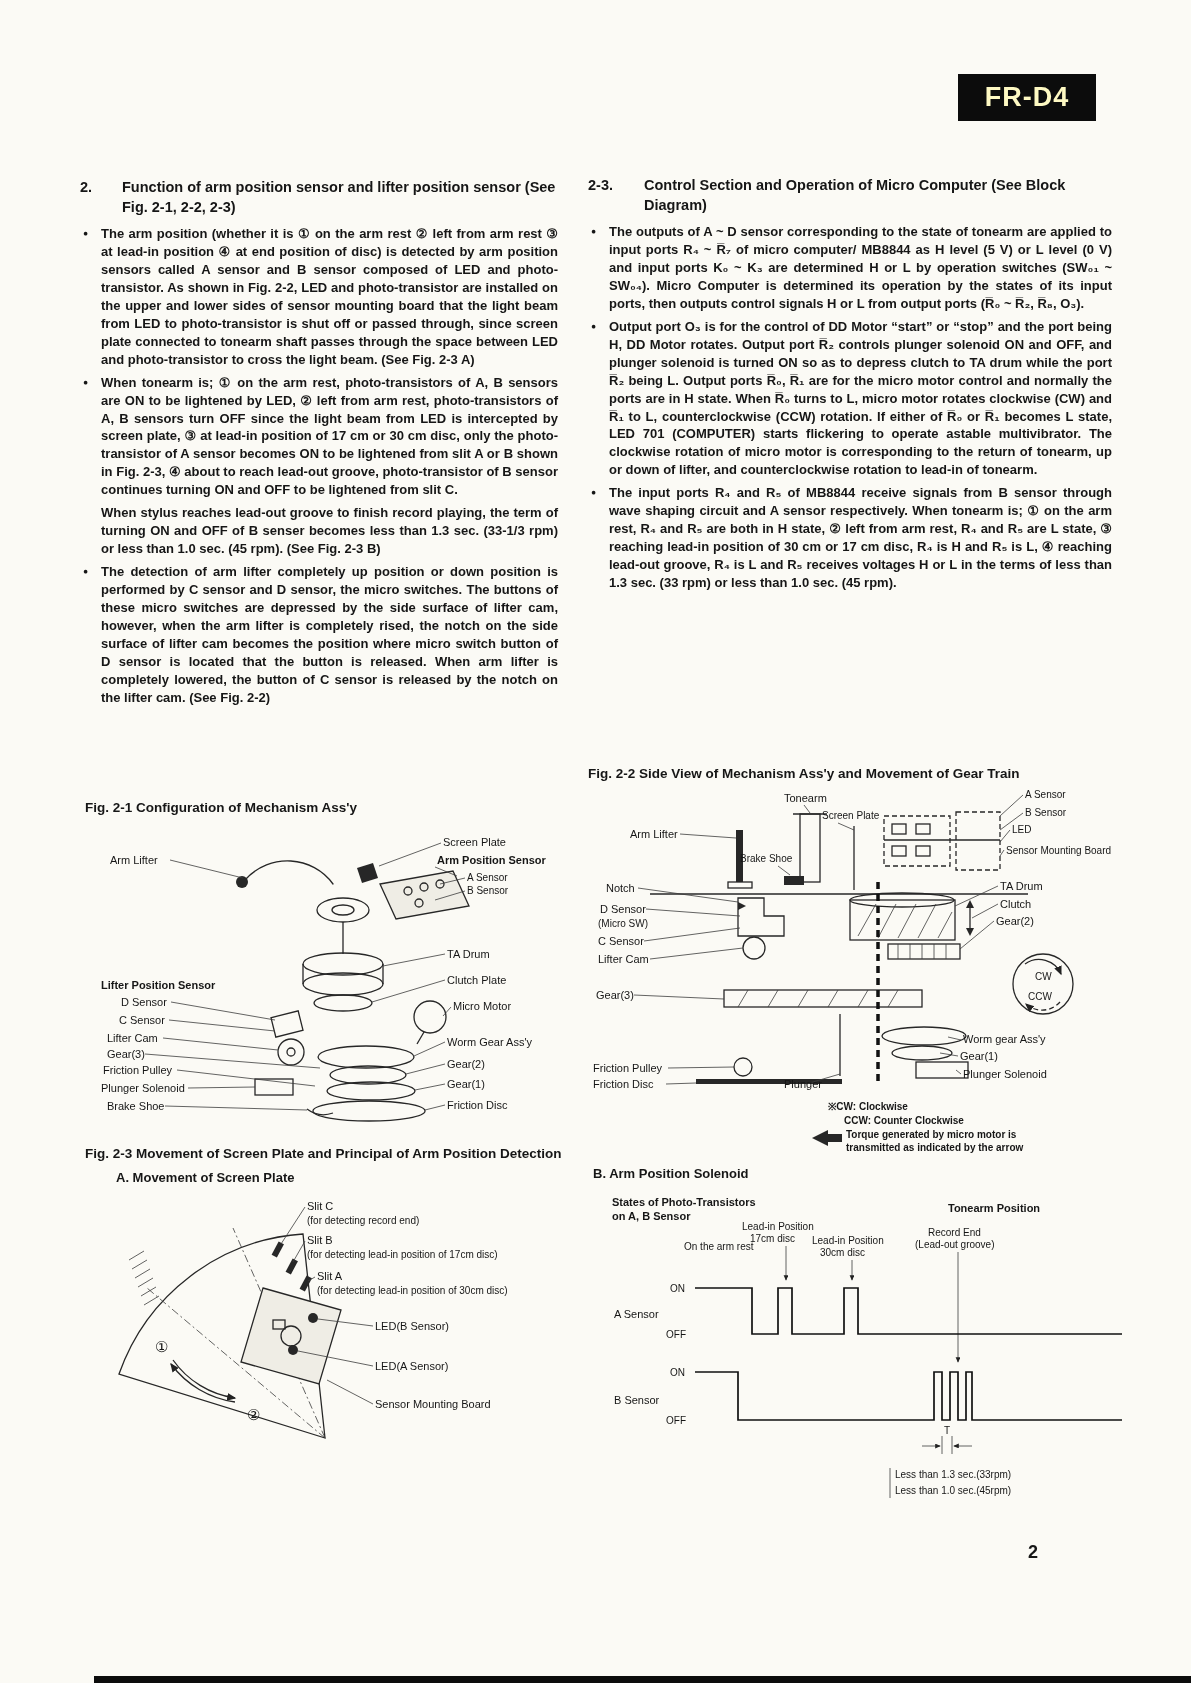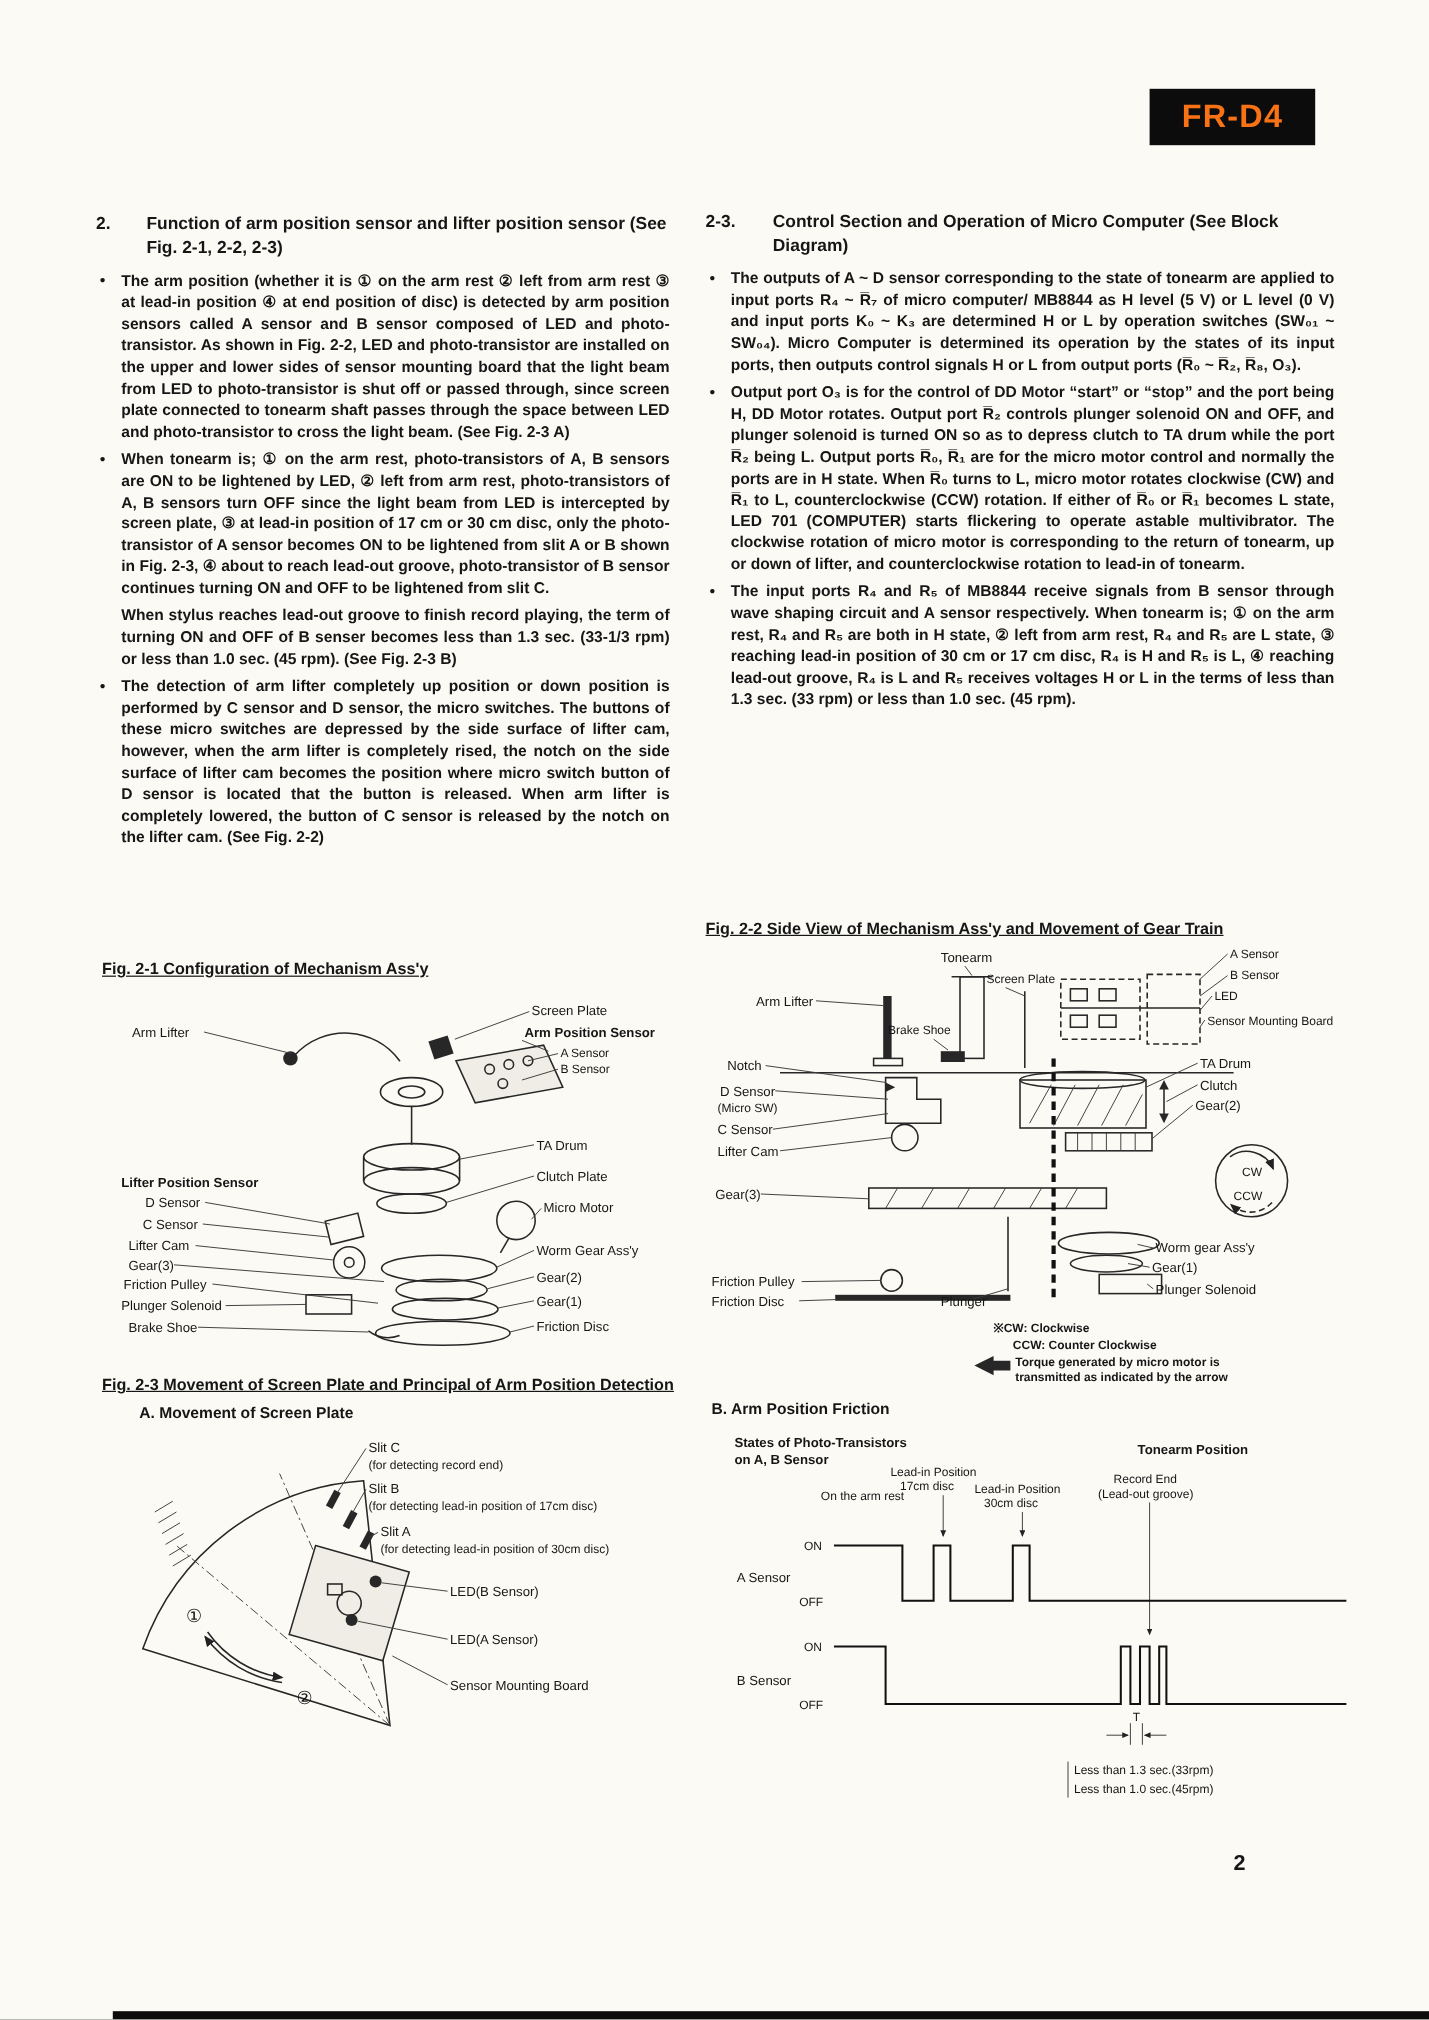--- a/index.html
+++ b/index.html
@@ -1,32 +1,32 @@
 <!DOCTYPE html>
 <html><head>
 <meta charset="utf-8">
 <style>
   html,body{margin:0;padding:0;background:#8a8a8a;}
   .page{position:relative;width:1191px;height:1683px;margin:0 auto;background:#fbfaf5;
         font-family:"Liberation Sans",sans-serif;color:#161616;overflow:hidden;}
   .model-box{position:absolute;left:958px;top:74px;width:138px;height:47px;background:#0c0c0c;
-        color:#f97316;display:flex;align-items:center;justify-content:center;
+        color:#fef9c3;display:flex;align-items:center;justify-content:center;
         font-size:27px;font-weight:bold;letter-spacing:1px;}
   .col{position:absolute;}
   #leftcol{left:80px;top:178px;width:478px;}
   #rightcol{left:588px;top:176px;width:524px;}
   .h{display:flex;font-weight:bold;font-size:14.5px;line-height:1.35;margin-bottom:8px;}
   .hnum{flex:0 0 26px;}
   .hnum.wide{flex:0 0 40px;}
   .htext{flex:1;margin-left:16px;}
   .bullet{position:relative;padding-left:21px;font-size:13px;line-height:1.38;
         text-align:justify;margin:0 0 5px 0;font-weight:bold;}
   .bullet::before{content:"●";position:absolute;left:3px;top:3px;font-size:8.5px;}
   .bullet.cont::before{content:"";}
-  .figcap{position:absolute;font-weight:bold;font-size:13.5px;text-decoration:underline;}
+  .figcap{position:absolute;font-weight:bold;font-size:13.5px;}
   .figtitle{position:absolute;font-weight:bold;font-size:13px;text-align:center;}
   svg.fig{position:absolute;}
   svg text{font-family:"Liberation Sans",sans-serif;font-size:11px;fill:#161616;}
   svg text.b{font-weight:bold;}
   svg text.s{font-size:10px;}
   svg text.num{font-size:15px;}
   .ln{stroke:#3c3c3c;stroke-width:0.8;fill:none;}
   .dr{stroke:#272727;stroke-width:1.3;fill:none;}
   .drf{stroke:#272727;stroke-width:1.3;fill:#efede5;}
   .fill{fill:#272727;stroke:none;}
@@ -238,21 +238,21 @@
     <text class="s" x="447" y="194">CW</text>
     <text class="s" x="440" y="214">CCW</text>
     <text class="b s" x="240" y="324">※CW: Clockwise</text>
     <text class="b s" x="256" y="338">CCW: Counter Clockwise</text>
     <text class="b s" x="258" y="352">Torque generated by micro motor is</text>
     <text class="b s" x="258" y="365">transmitted as indicated by the arrow</text>
   </svg>
 
   <div class="figcap" style="left:85px;top:1146px">Fig. 2-3 Movement of Screen Plate and Principal of Arm Position Detection</div>
   <div class="figtitle" style="left:116px;top:1170px">A. Movement of Screen Plate</div>
-  <div class="figtitle" style="left:593px;top:1166px">B. Arm Position Friction</div>
+  <div class="figtitle" style="left:593px;top:1166px">B. Arm Position Solenoid</div>
 
   <svg class="fig" style="left:85px;top:1188px" width="510" height="258" viewBox="0 0 510 258">
     <defs>
       <marker id="aA" markerWidth="8" markerHeight="8" refX="6" refY="3" orient="auto">
         <path d="M0,0 L7,3 L0,6 Z" fill="#222"></path>
       </marker>
     </defs>
     <g>
       <path class="dr" d="M240,250 L34,186 A210,210 0 0 1 218,46 Z"></path>
       <path class="ln" d="M44,72 l15,-9 M47,81 l15,-9 M50,90 l15,-9 M53,99 l15,-9 M56,108 l15,-9 M59,117 l15,-9"></path>

